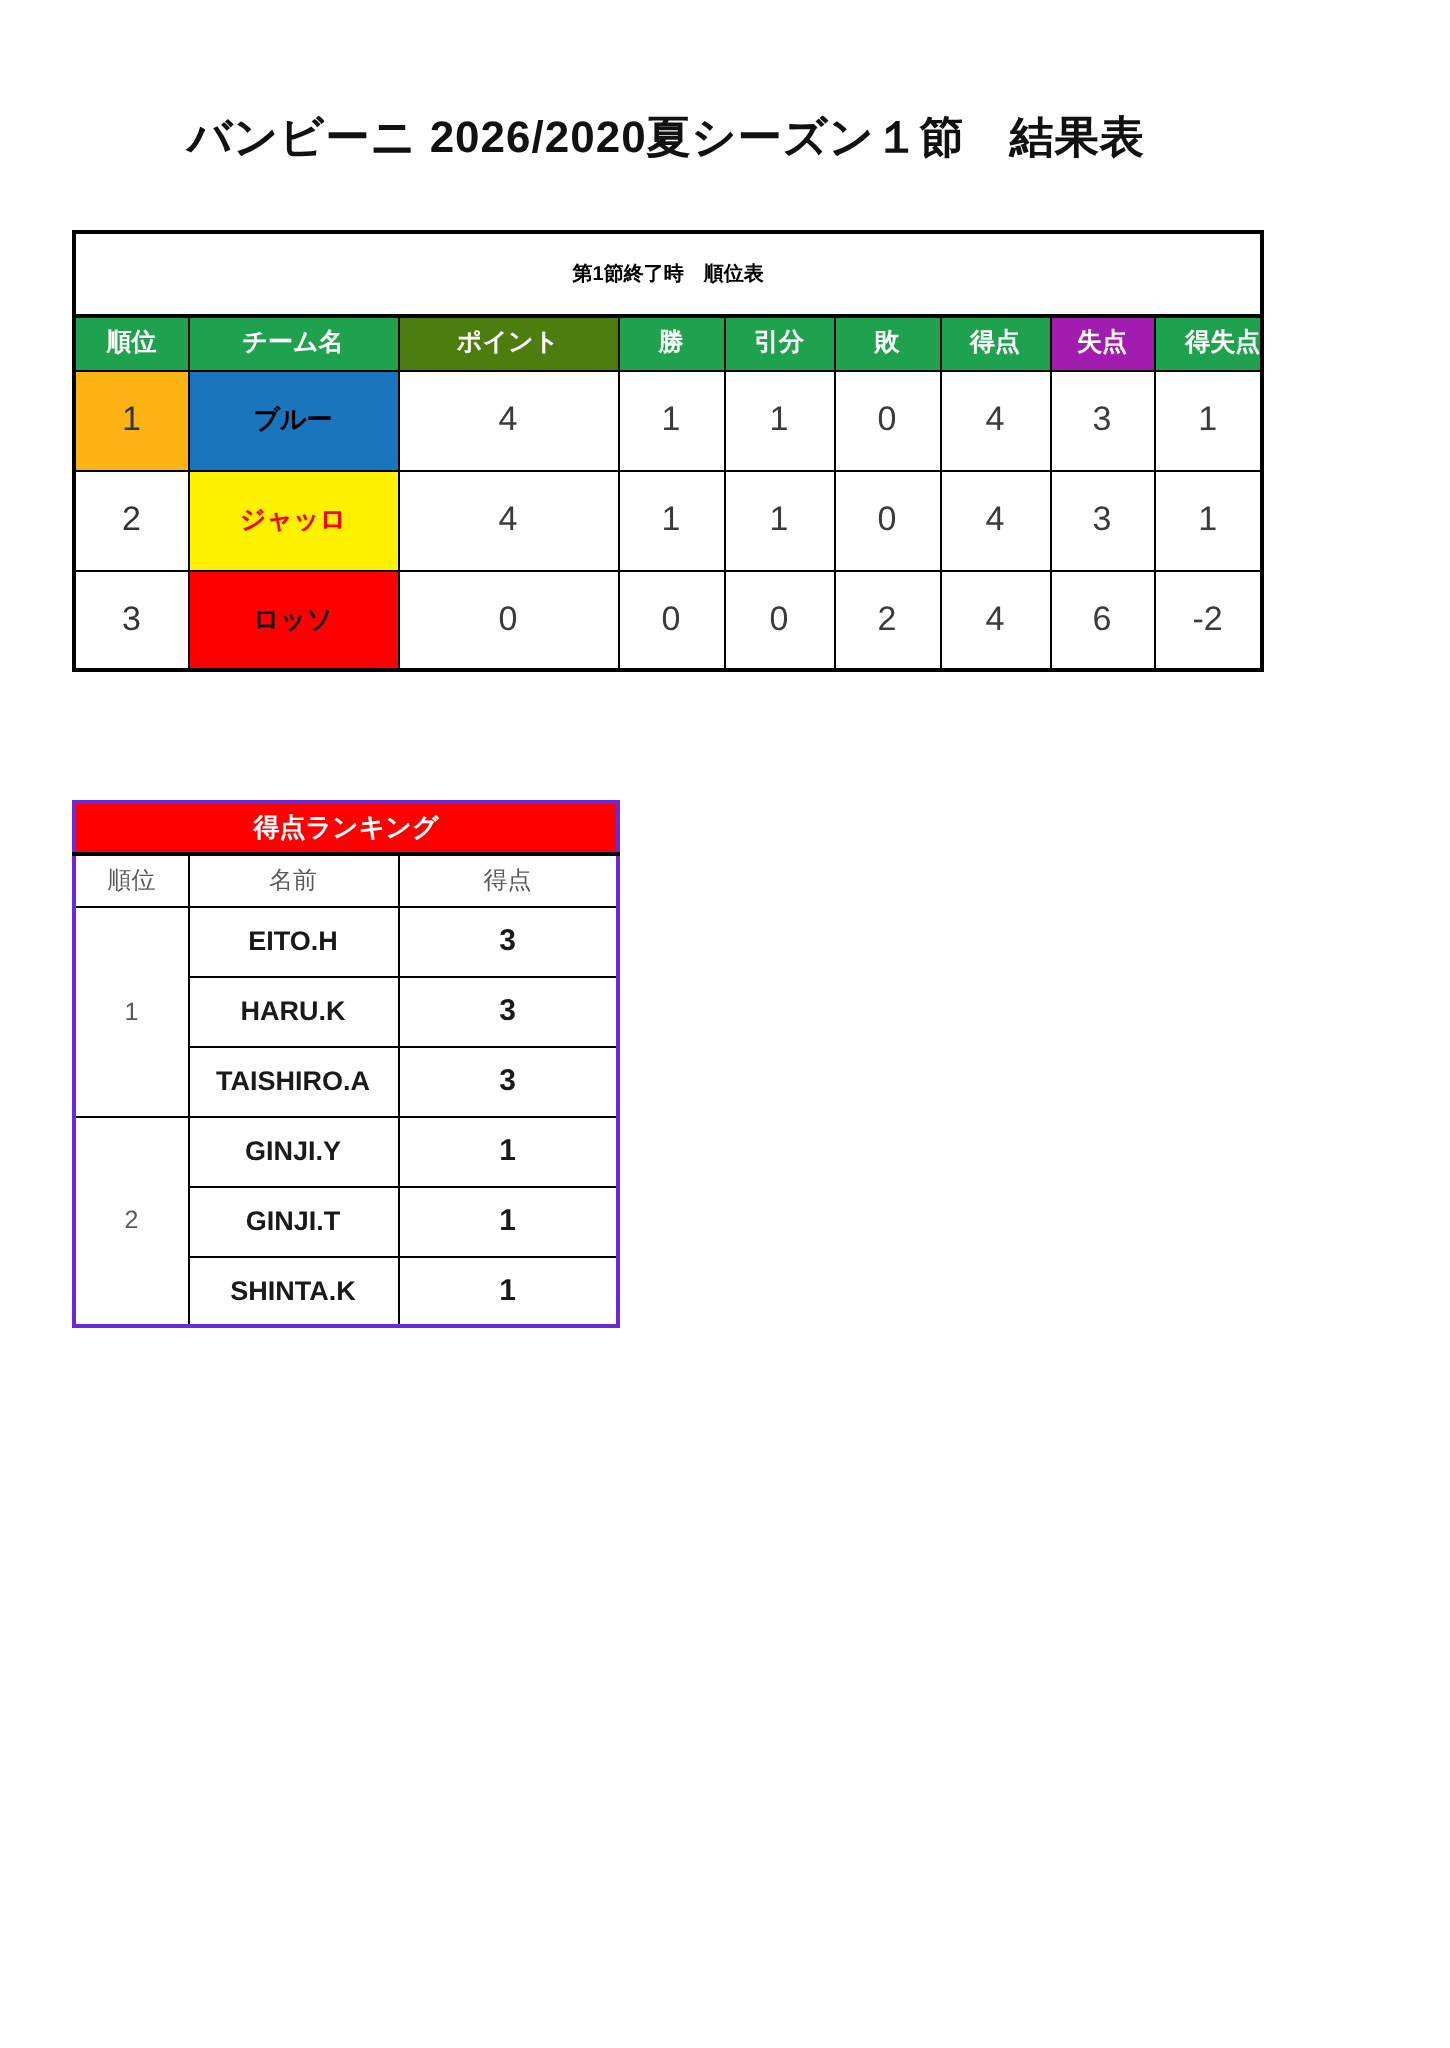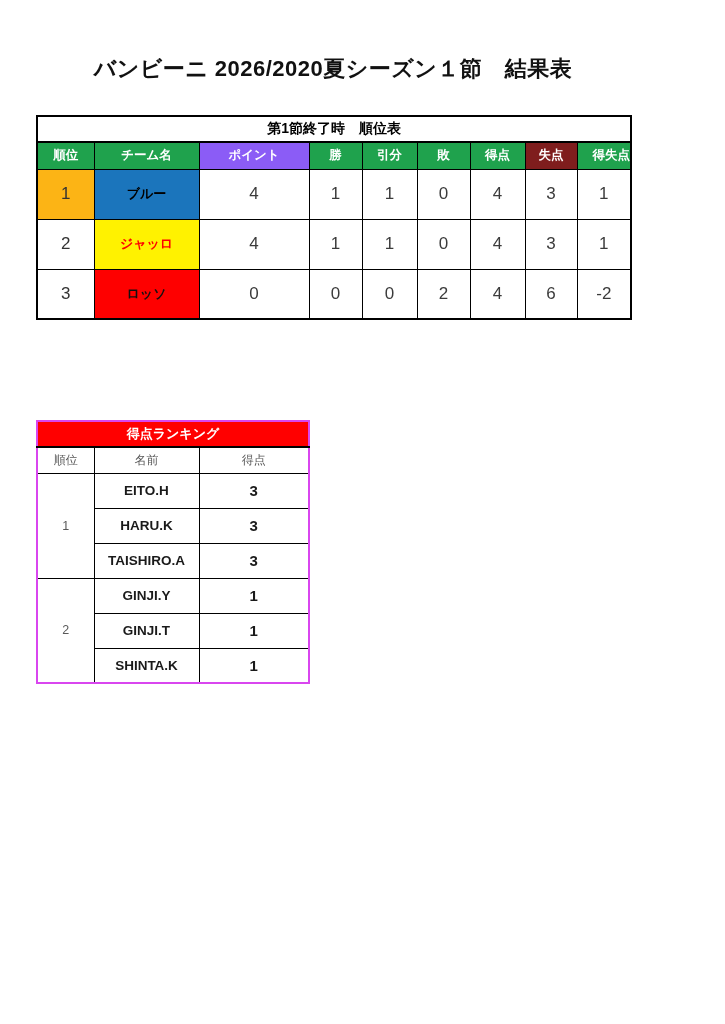--- a/index.html
+++ b/index.html
@@ -30,23 +30,23 @@
     border: 1px solid #000;
     text-align: center;
     vertical-align: middle;
     overflow: hidden;
     padding: 0;
   }
 
   
   .standings { left: 36px; top: 115px; width: 594px; border: 2px solid #000; }
   .standings .caption-cell {
-    height: 26px;
+    height: 42px;
     background: #fff;
-    font-size: 14px;
+    font-size: 10px;
     font-weight: bold;
     border-bottom: 2px solid #000;
   }
   .standings .head-row th {
     height: 27px;
     color: #fff;
     font-size: 12.5px;
     font-weight: bold;
   }
   .standings .data-row td { height: 50px; }
@@ -58,21 +58,21 @@
   .standings .rank-cell {
     font-size: 17px;
     color: #333;
   }
   .standings .team-cell {
     font-size: 13px;
     font-weight: bold;
   }
 
   
-  .scorers { left: 36px; top: 420px; width: 272px; border: 2px solid #d946ef; }
+  .scorers { left: 36px; top: 400px; width: 272px; border: 2px solid #6d28d9; }
   .scorers .caption-cell {
     height: 26px;
     color: #fff;
     font-size: 13px;
     font-weight: bold;
     border-bottom: 2px solid #000;
   }
   .scorers .head-row td {
     height: 26px;
     color: #595959;
@@ -113,26 +113,26 @@
       <col style="width:52px">
       <col style="width:54px">
   </colgroup>
   <tbody>
     <tr>
       <td class="caption-cell" colspan="9">第1節終了時　順位表</td>
     </tr>
     <tr class="head-row">
       <th style="background-color: rgb(31, 162, 77);">順位</th>
       <th style="background-color: rgb(31, 162, 77);">チーム名</th>
-      <th style="background-color: #8b5cf6;">ポイント</th>
+      <th style="background-color: #4d7c0f;">ポイント</th>
       <th style="background-color: rgb(31, 162, 77);">勝</th>
       <th style="background-color: rgb(31, 162, 77); text-align: center;">引分</th>
       <th style="background-color: rgb(31, 162, 77);">敗</th>
       <th style="background-color: rgb(31, 162, 77);">得点</th>
-      <th style="background-color: #7f1d1d;">失点</th>
+      <th style="background-color: #a21caf;">失点</th>
       <th style="background-color: rgb(31, 162, 77); text-align: right;">得失点</th>
     </tr>
     <tr class="data-row">
       <td class="rank-cell" style="background-color: rgb(252, 180, 21);">1</td>
       <td class="team-cell" style="background-color: rgb(27, 117, 188); color: rgb(0, 0, 0);">ブルー</td>
       <td class="num">4</td>
       <td class="num">1</td>
       <td class="num">1</td>
       <td class="num">0</td>
       <td class="num">4</td>

